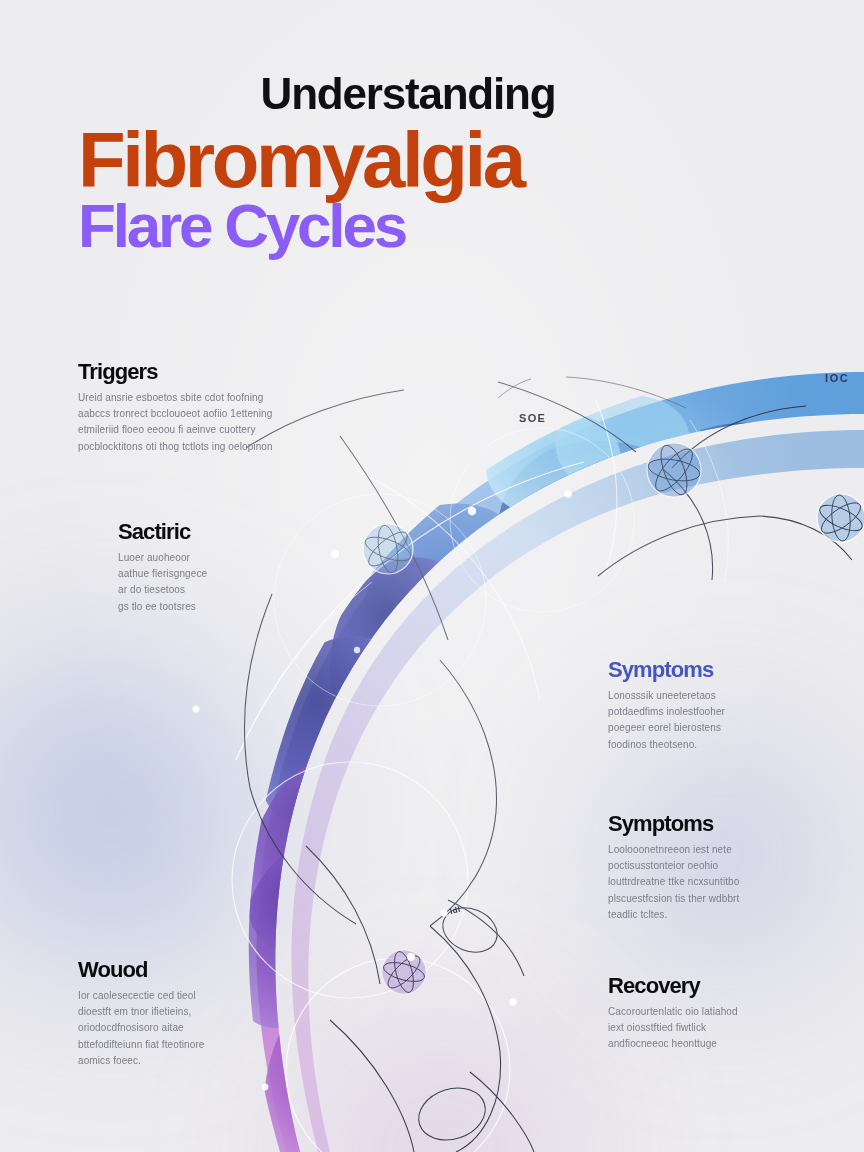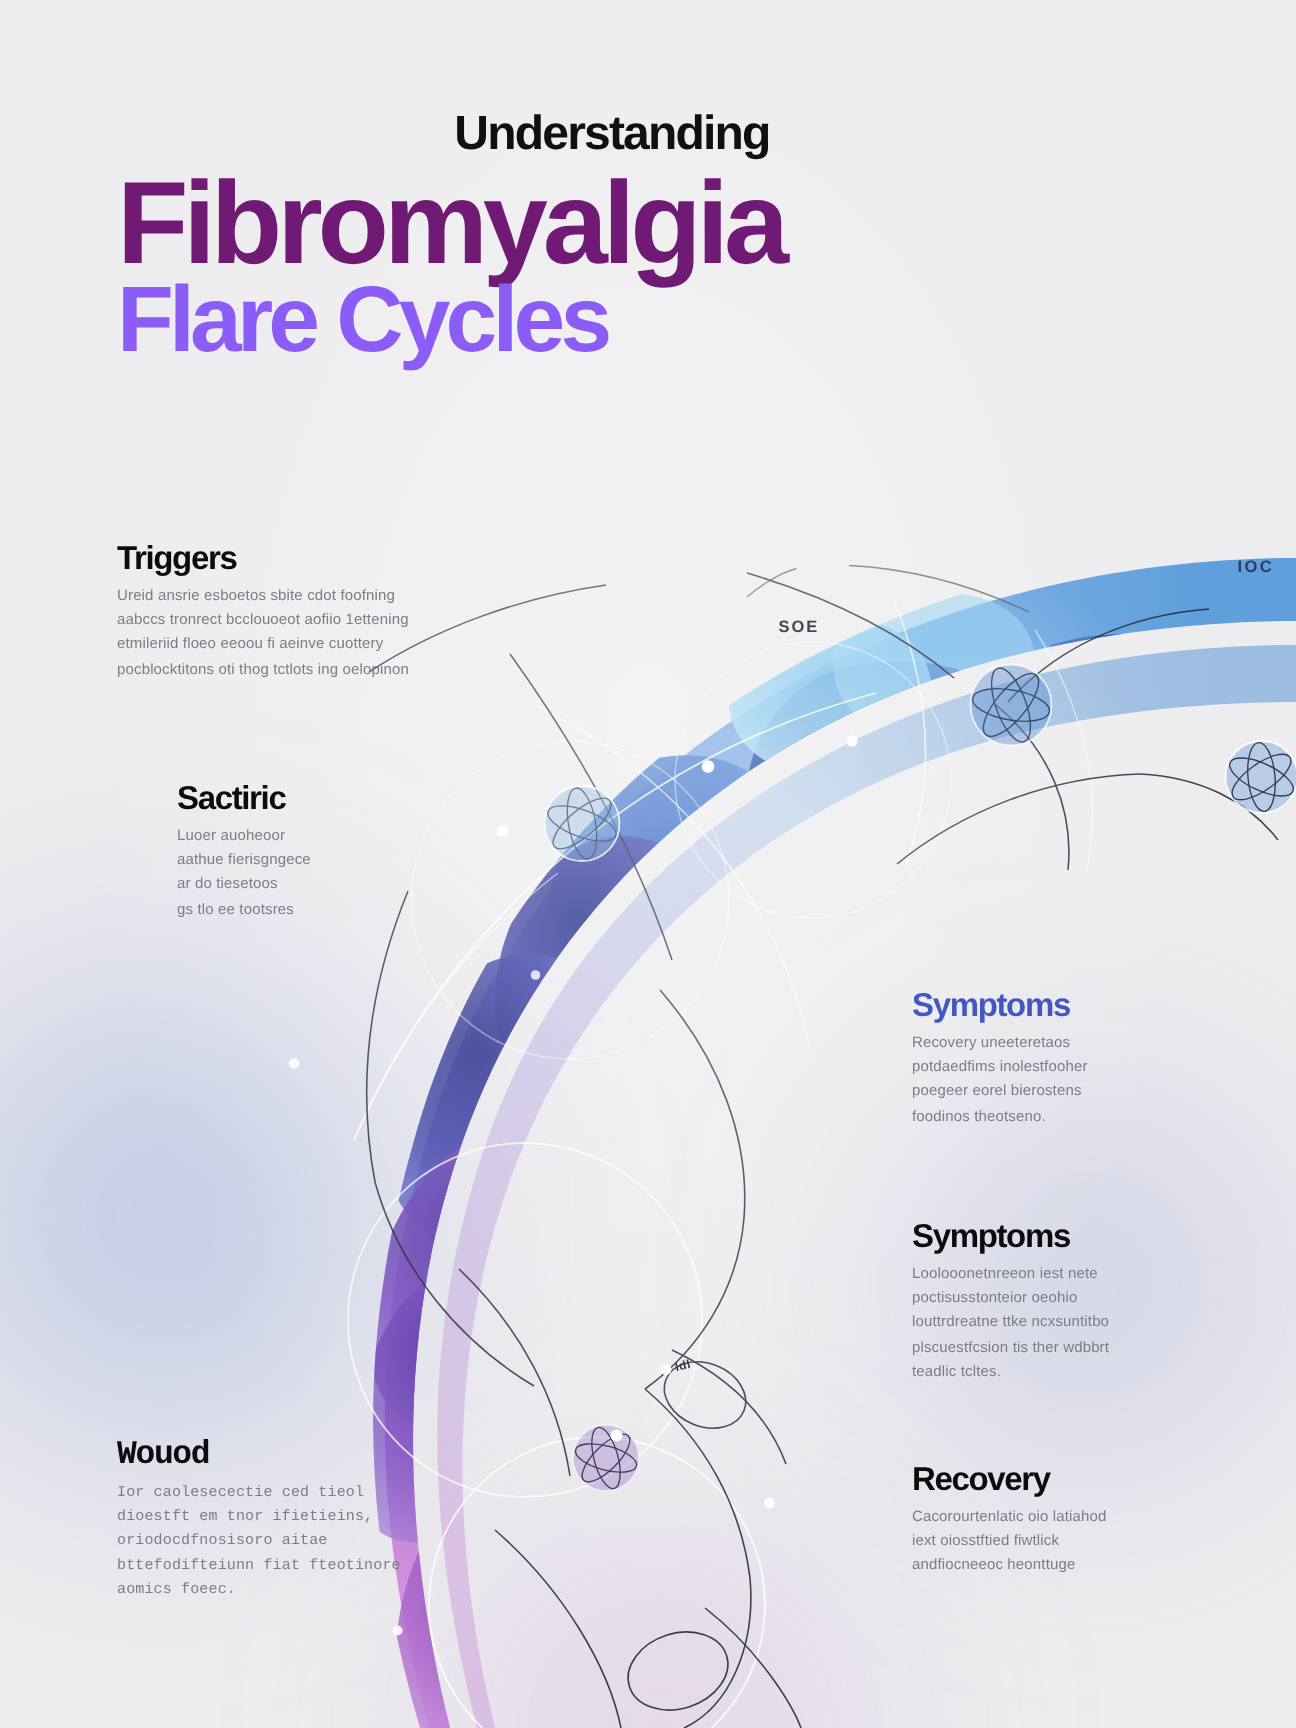--- a/index.html
+++ b/index.html
@@ -21,25 +21,25 @@
     background:radial-gradient(circle at 50% 50%, rgba(186,136,216,0.30), rgba(237,236,238,0) 75%);}
   .vignette{position:absolute;inset:0;
     background:radial-gradient(ellipse at 50% 42%, rgba(255,255,255,0.35), rgba(255,255,255,0) 62%);}
 
   
   #art{position:absolute;left:0;top:0;width:864px;height:1152px;}
 
   
   .title-wrap{position:absolute;left:78px;top:72px;width:700px;}
   .t-kicker{
-    font-size:32px;font-weight:700;color:#101013;letter-spacing:-1.2px;
+    font-size:44px;font-weight:700;color:#101013;letter-spacing:-1.2px;
     line-height:1.0;text-align:center;width:660px;
   }
   .t-main{
-    font-size:78px;font-weight:800;color:#701a75;letter-spacing:-3.4px;
+    font-size:78px;font-weight:800;color:#c2410c;letter-spacing:-3.4px;
     line-height:0.98;margin-top:6px;
   }
   .t-main2{
     font-size:62px;font-weight:800;color:#8b5cf6;letter-spacing:-3.2px;
     line-height:0.98;margin-top:-2px;
   }
 
   .block{position:absolute;}
   .bl-h{
     font-size:22px;font-weight:800;color:#0c0c0f;letter-spacing:-0.9px;
@@ -47,21 +47,21 @@
   }
   .bl-h.accent{color:#4457c0;}
   .bl-p{
     font-size:10px;font-weight:400;color:#7b7d86;line-height:1.62;
     margin:0;letter-spacing:0.1px;
   }
   .bl-p span{display:block;}
 
   .b-triggers{left:78px;top:360px;width:290px;}
   .b-sactiric{left:78px;top:520px;width:230px;margin-left:40px;}
-  .b-wouod{left:78px;top:958px;width:270px;font-family:Liberation Mono, monospace;}
+  .b-wouod{left:78px;top:958px;width:270px;}
   .b-symptoms1{left:608px;top:658px;width:215px;}
   .b-symptoms2{left:608px;top:812px;width:230px;}
   .b-recovery{left:608px;top:974px;width:222px;}
 
   .arc-label{
     position:absolute;font-size:11px;font-weight:600;color:#43454f;
     letter-spacing:1.3px;
   }
   .lab-soe{left:519px;top:373px;margin-top:39px;}
   .lab-ioc{left:789px;top:372px;color:#2f3a63;letter-spacing:1.6px;margin-left:36px;}
@@ -335,21 +335,21 @@
       <span>Luoer auoheoor</span>
       <span>aathue fierisgngece</span>
       <span>ar do tiesetoos</span>
       <span>gs tlo ee tootsres</span>
     </p>
   </div>
 
   <div class="block b-symptoms1">
     <h2 class="bl-h accent">Symptoms</h2>
     <p class="bl-p">
-      <span>Recovery uneeteretaos</span>
+      <span>Lonosssik uneeteretaos</span>
       <span>potdaedfims inolestfooher</span>
       <span>poegeer eorel bierostens</span>
       <span>foodinos theotseno.</span>
     </p>
   </div>
 
   <div class="block b-symptoms2">
     <h2 class="bl-h">Symptoms</h2>
     <p class="bl-p">
       <span>Loolooonetnreeon iest nete</span>

